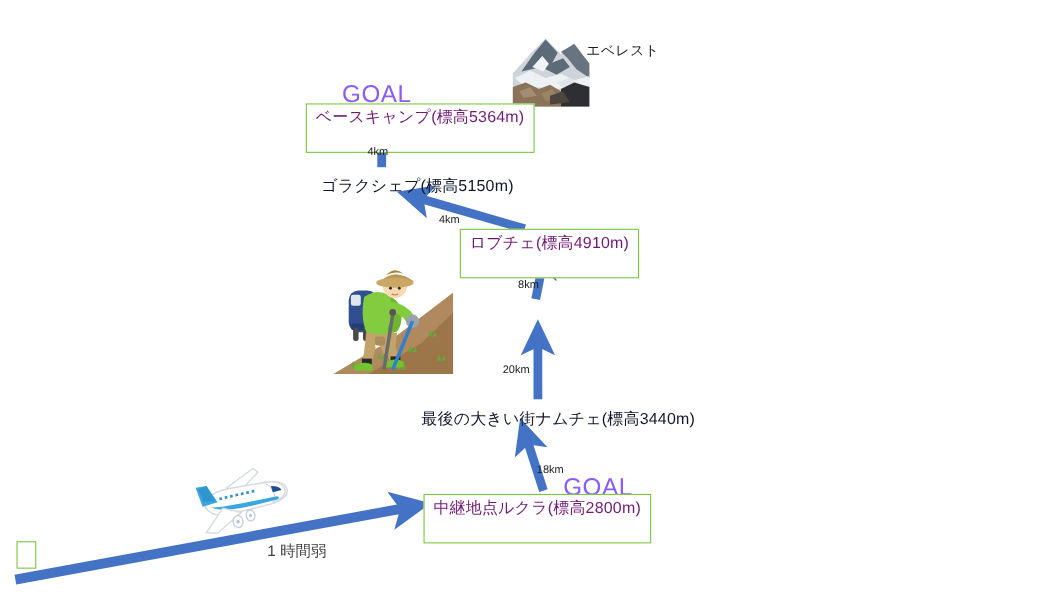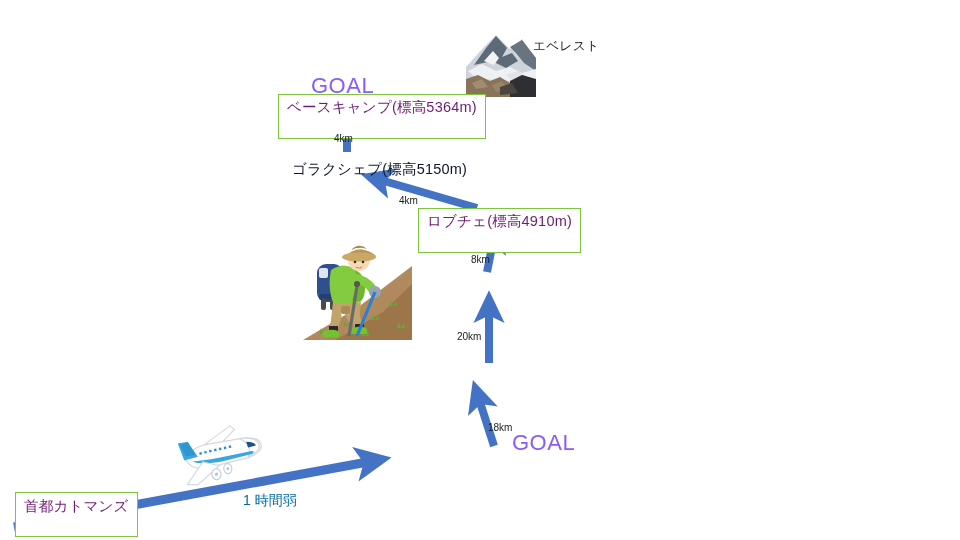--- a/index.html
+++ b/index.html
@@ -37,21 +37,21 @@
     letter-spacing: 0.2px;
   }
   .dist-label {
     position: absolute;
     color: #1a1a1a;
     font-size: 10px;
     white-space: nowrap;
   }
   .time-label {
     position: absolute;
-    color: #0369a1;
+    color: #404040;
     font-size: 14px;
     white-space: nowrap;
   }
   .marker {
     position: absolute;
     color: #8b5cf6;
     font-size: 22px;
     letter-spacing: 0.5px;
     white-space: nowrap;
   }
@@ -231,24 +231,25 @@
 
   <div class="marker" style="left:512px; top:430px;">GOAL</div>
 
   <div class="node-box" style="left:278px; top:94px;">ベースキャンプ(標高5364m)</div>
 
   <div class="node-text" style="left:292px; top:160px;">ゴラクシェプ(標高5150m)</div>
 
   <div class="node-box" style="left:418px; top:208px;">ロブチェ(標高4910m)</div>
 
 
-
+  <div class="node-text" style="left:383px; top:371px;">最後の大きい街ナムチェ(標高3440m)</div>
+
+  <div class="node-box" style="left:385px; top:449px;">中継地点ルクラ(標高2800m)</div>
 
   <div class="node-box" style="left:15px; top:492px; line-height:1.4;">
-    <div>首都カトマンズ</div>
   </div>
 
   <div class="time-label" style="left:243px; top:492px;">1 時間弱</div>
 
   <div class="dist-label" style="left:488px; top:422px;">18km</div>
 
   <div class="dist-label" style="left:457px; top:331px;">20km</div>
 
   <div class="dist-label" style="left:455px; top:254px;margin-left:16px;">8km</div>
 

